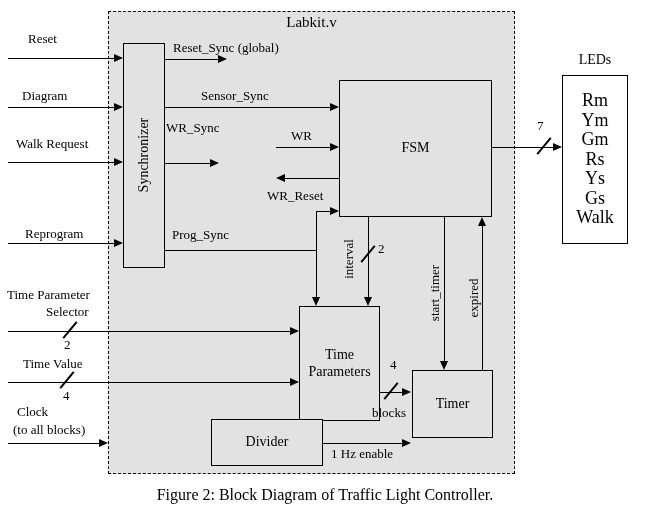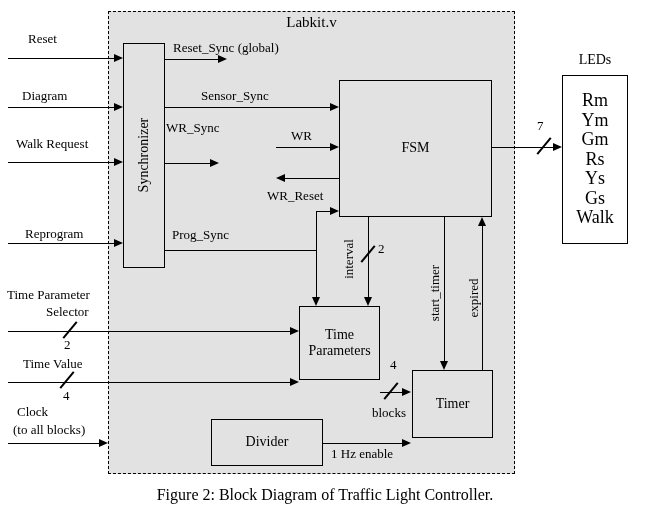--- a/index.html
+++ b/index.html
@@ -93,21 +93,21 @@
 
   <div class="box" style="left:123px; top:43px; width:42px; height:225px;">
     <span class="vtext">Synchronizer</span>
   </div>
 
 
   <div class="box" style="left:339px; top:80px; width:153px; height:137px;">
     <span>FSM</span>
   </div>
 
-  <div class="box" style="left:299px; top:306px; width:81px; height:74px;">
+  <div class="box" style="left:299px; top:306px; width:81px; height:115px;">
     <span>Time Parameters</span>
   </div>
 
   <div class="box" style="left:412px; top:370px; width:81px; height:68px;">
     <span>Timer</span>
   </div>
 
   <div class="box" style="left:211px; top:419px; width:112px; height:47px;">
     <span>Divider</span>
   </div>

